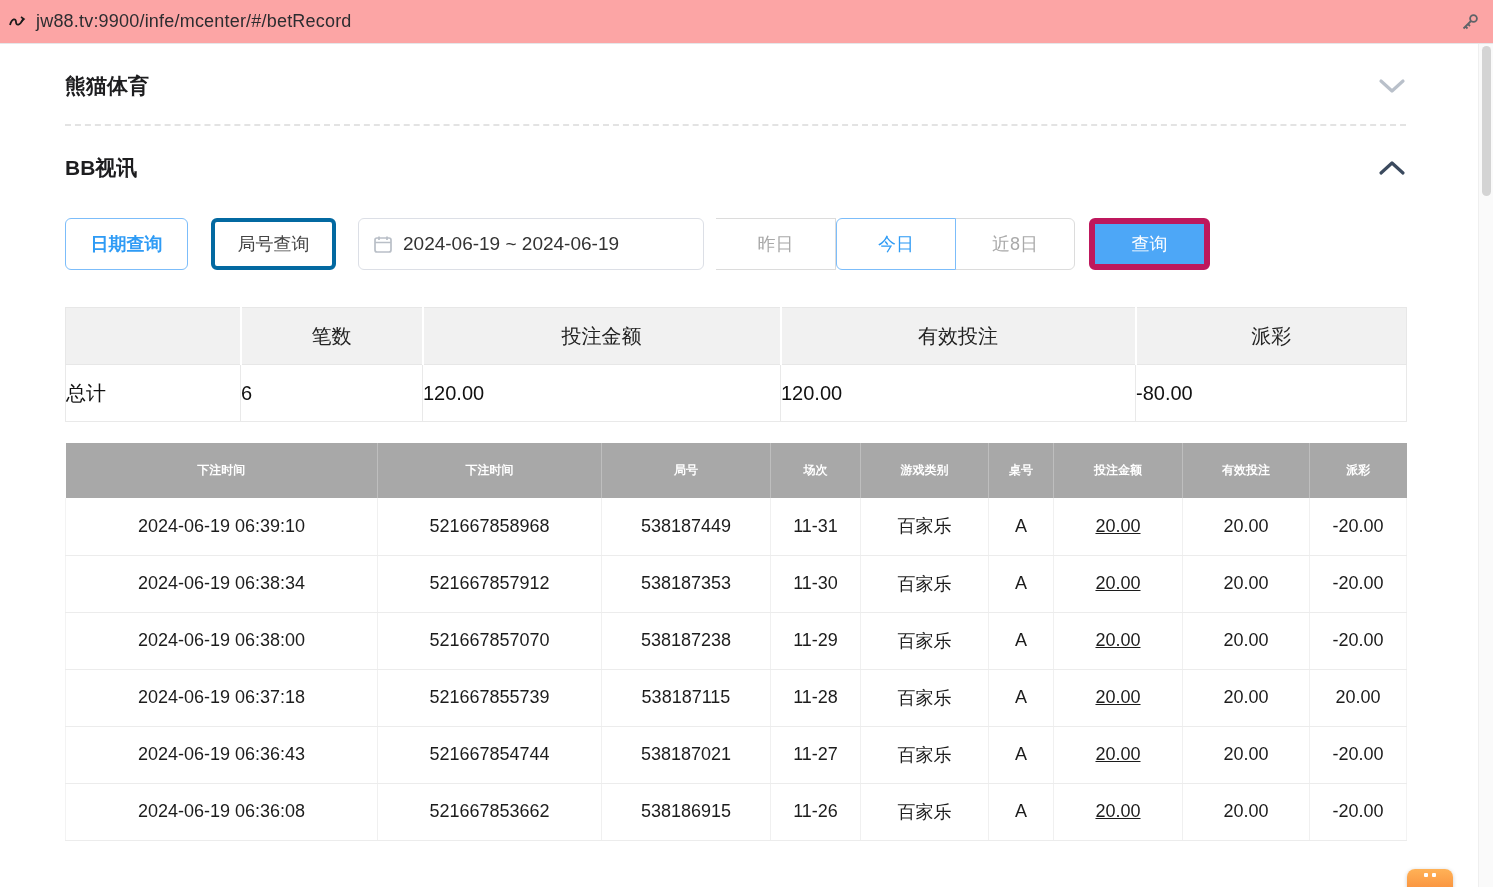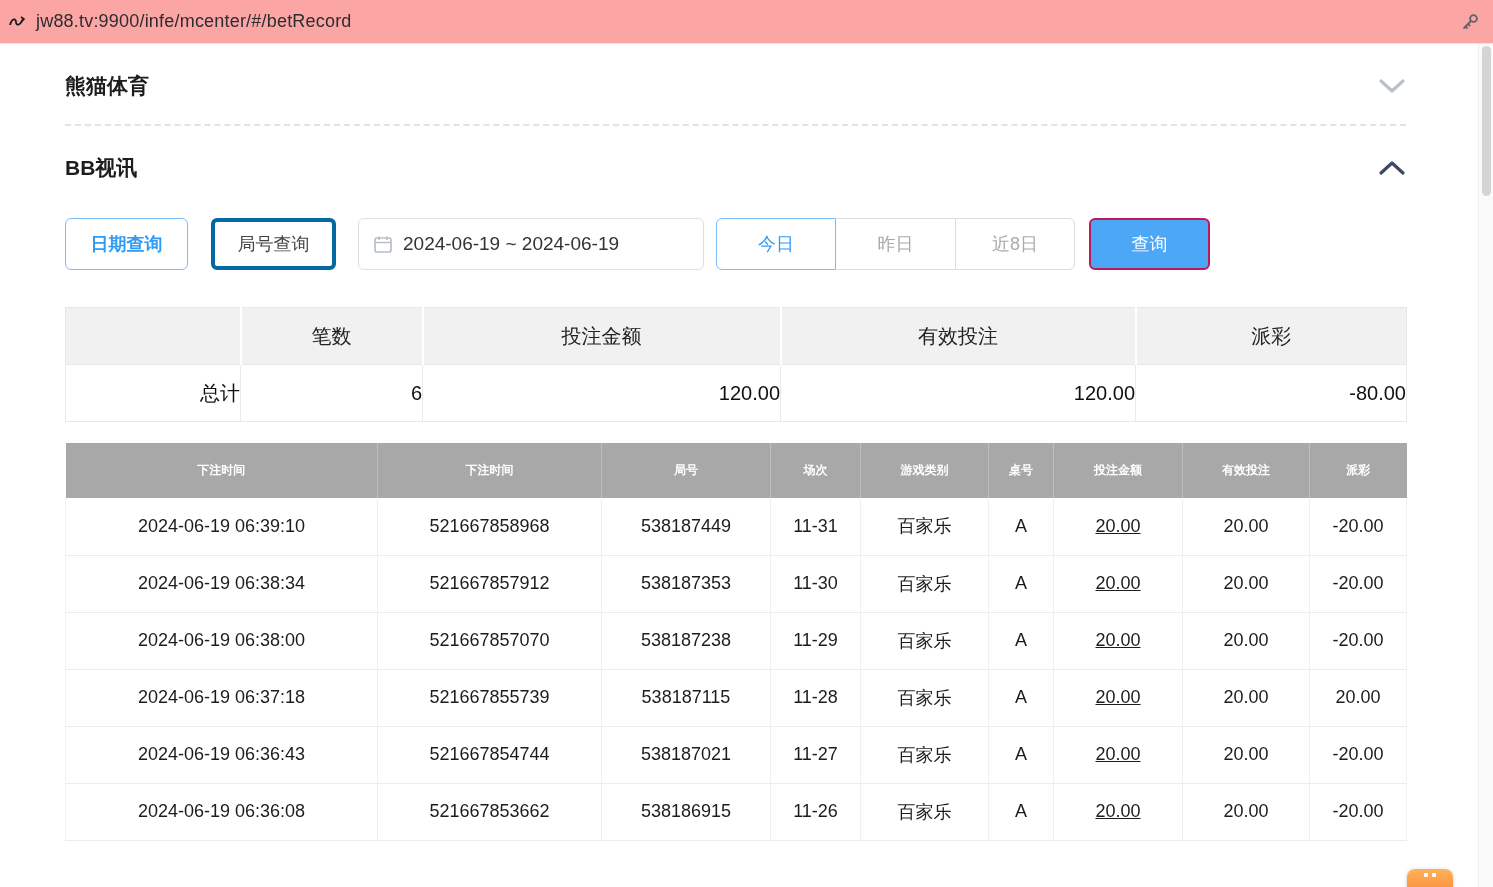--- a/index.html
+++ b/index.html
@@ -36,30 +36,30 @@
     margin-left:22px; width:346px; height:52px; border:1px solid #dcdfe6; border-radius:6px;
     display:flex; align-items:center; padding:0 14px; cursor:pointer; background:#fff;
   }
   .date-input .cal { margin-right:10px; display:flex; }
   .date-input .date-text { font-size:19px; color:#333; }
   .segment { display:flex; margin-left:12px; }
   .seg-btn { width:120px; height:52px; background:#fff; font-size:18px; cursor:pointer; font-family:inherit; }
   .seg-today { border:1px solid #7cbdfa; color:#2e9bf5; border-radius:6px 0 0 6px; position:relative; z-index:2; }
   .seg-mid { border:1px solid #dcdcdc; border-left:none; color:#a9a9a9; }
   .seg-last { border:1px solid #dcdcdc; border-left:1px solid #dcdcdc; color:#a9a9a9; border-radius:0 6px 6px 0; margin-left:-1px; }
-  .btn-search { width:121px; margin-left:14px; background:#4da7f7; border:2px solid #be185d; color:#fff; }
+  .btn-search { width:121px; margin-left:14px; background:#4da7f7; border:6px solid #be185d; color:#fff; }
   
   table { border-collapse:collapse; table-layout:fixed; }
   .summary-table { margin-top:37px; width:1341px; font-size:20px; }
   .summary-table th {
     background:#f1f1f1; font-weight:400; color:#222; height:57px; text-align:center;
     border:1px solid #e7e7e7; border-left:2px solid #ffffff;
   }
   .summary-table th:first-child { border-left:1px solid #e7e7e7; }
-  .summary-table td { height:57px; text-align:right; border:1px solid #e9e9e9; color:#111; }
+  .summary-table td { height:57px; text-align:left; border:1px solid #e9e9e9; color:#111; }
   
   .bets-table { margin-top:21px; width:1341px; }
   .bets-table thead th {
     background:#a8a8a8; color:#ffffff; font-size:12px; font-weight:700; height:55px; text-align:center;
     border-left:1px solid rgba(255,255,255,0.25);
   }
   .bets-table thead th:first-child { border-left:none; }
   .bets-table tbody td {
     height:57px; text-align:center; font-size:18px; color:#1c1c1c;
     border-bottom:1px solid #ececec; border-left:1px solid #f0f0f0; background:#fff;
@@ -129,22 +129,22 @@
       <span class="cal">
         <svg width="20" height="20" viewBox="0 0 20 20" fill="none">
           <rect x="2" y="4" width="16" height="14" rx="2" stroke="#b9bfc7" stroke-width="1.7"></rect>
           <path d="M2 8.5 H18 M6 2.5 V6 M14 2.5 V6" stroke="#b9bfc7" stroke-width="1.7"></path>
         </svg>
       </span>
       <span class="date-text">2024-06-19 ~ 2024-06-19</span>
     </div>
 
     <div class="segment">
+      <button class="seg-btn seg-mid">昨日</button>
       <button class="seg-btn seg-today">今日</button>
-      <button class="seg-btn seg-mid">昨日</button>
       <button class="seg-btn seg-last">近8日</button>
     </div>
 
     <button class="btn btn-search">查询</button>
   </div>
 
   <table class="summary-table">
     <colgroup>
       <col style="width:175px">
         <col style="width:182px">

